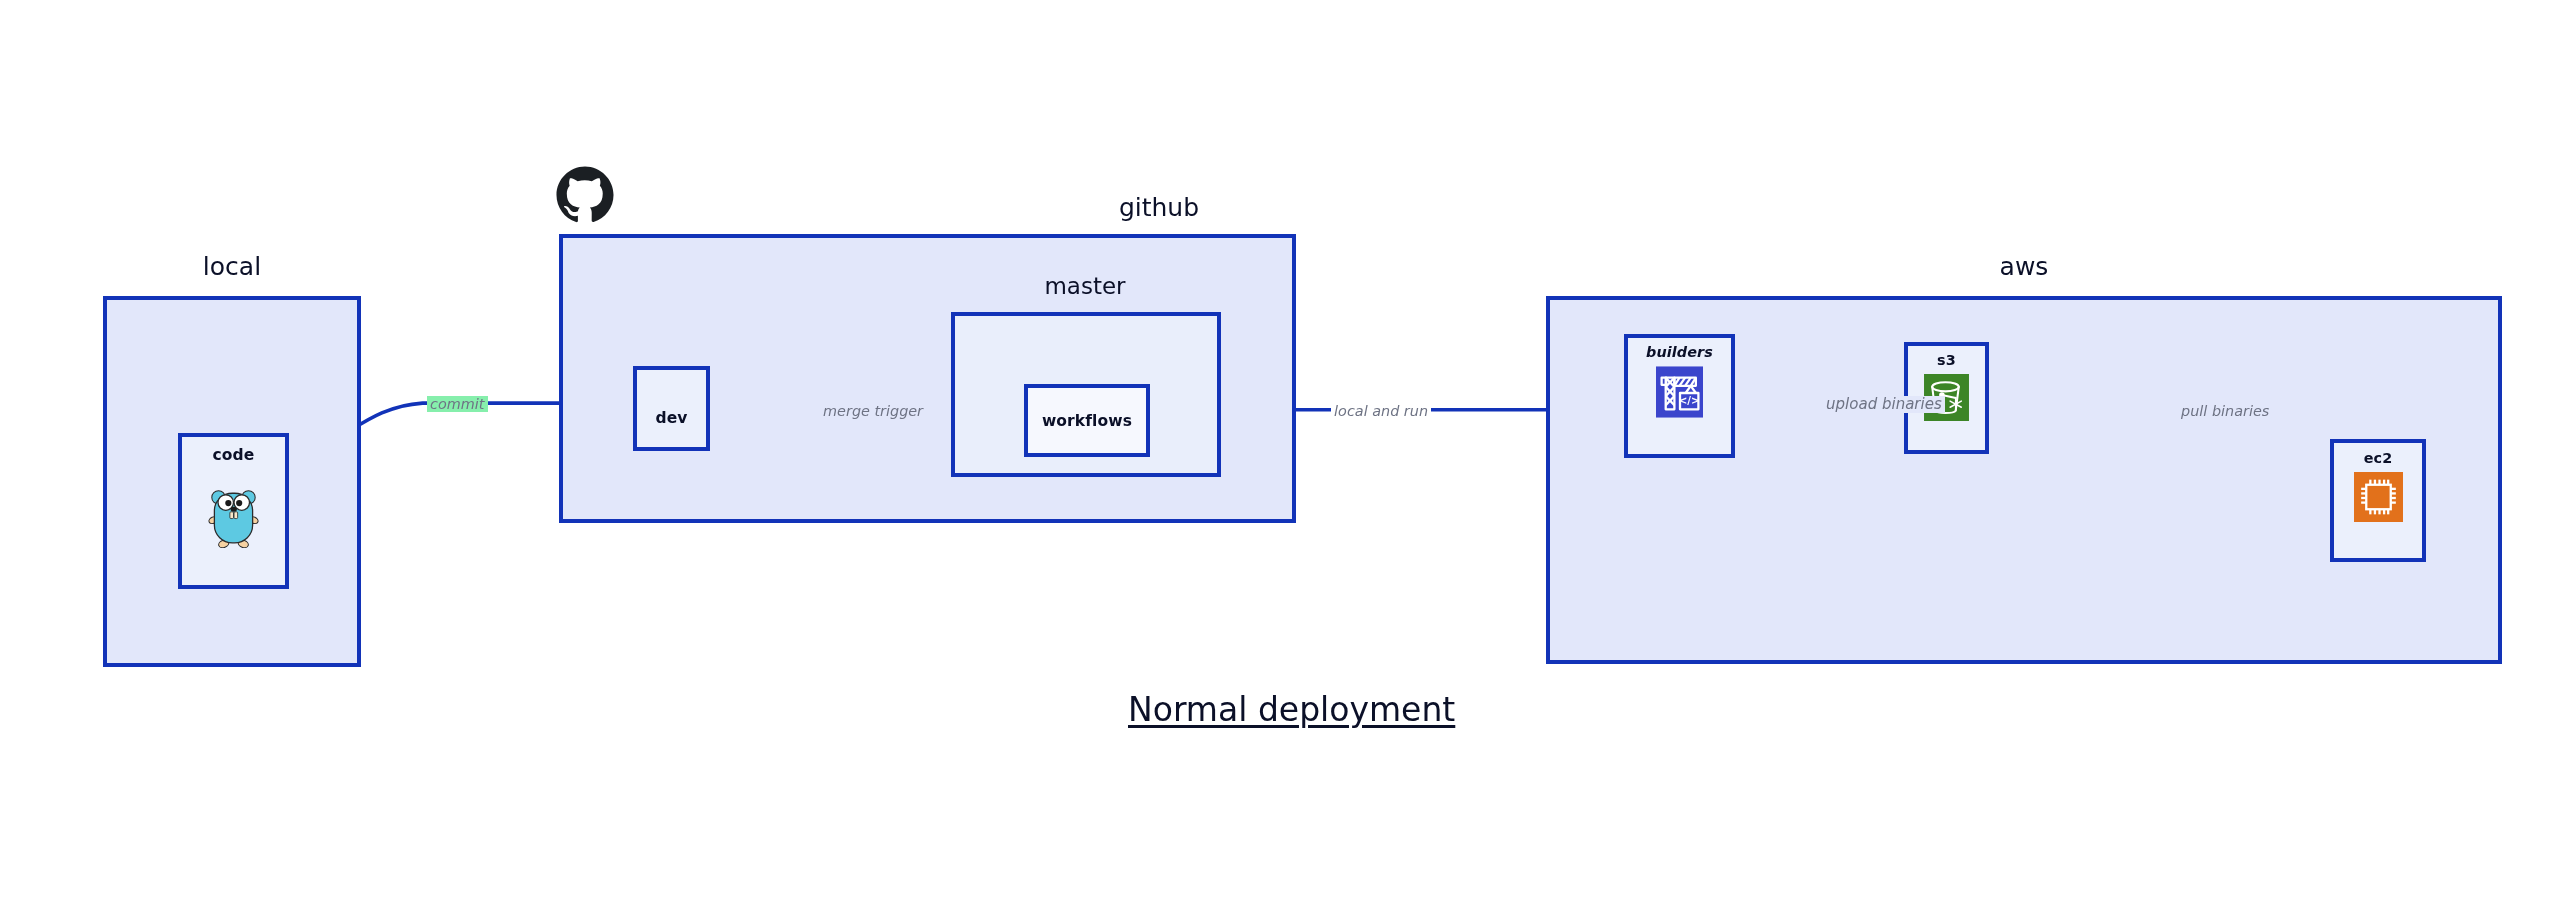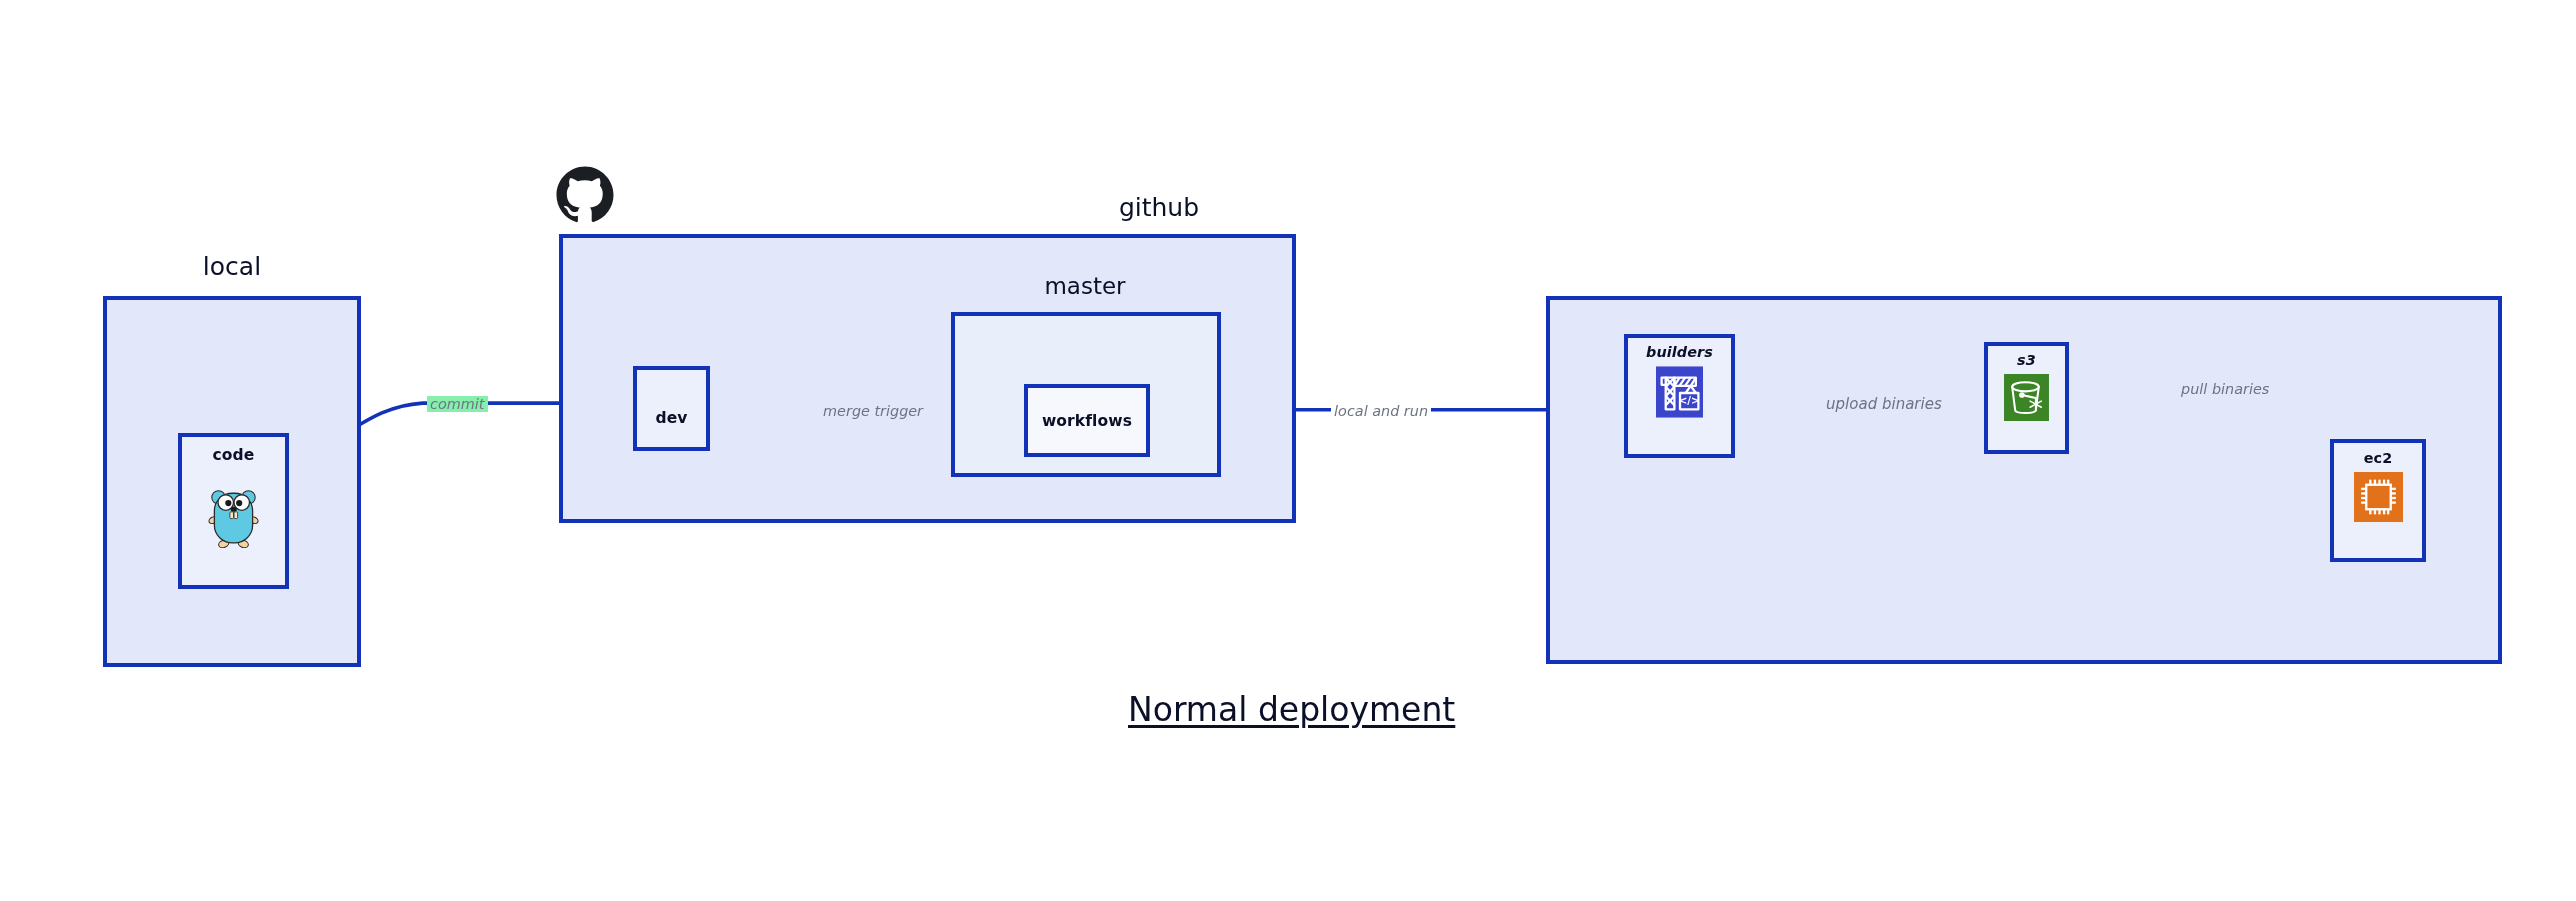--- a/index.html
+++ b/index.html
@@ -166,20 +166,21 @@
   <div class="abs cluster sub" style="left:951px; top:312px; width:270px; height:165px;"></div>
 
   <div class="abs node" style="left:633px; top:366px; width:77px; height:85px; justify-content:center;">
     <div class="node-label" style="font-size:15.5px;margin-top:18px;">dev</div>
   </div>
 
   <div class="abs node white" style="left:1024px; top:384px; width:126px; height:73px; justify-content:center;">
     <div class="node-label" style="font-size:15.5px;">workflows</div>
   </div>
 
+  <div class="cluster-title" style="left:1546px; top:252px; width:956px; font-size:25px;">aws</div>
 
   <div class="abs cluster" style="left:1546px; top:296px; width:956px; height:368px;"></div>
 
   <div class="abs node" style="left:1624px; top:334px; width:111px; height:124px; padding-top:6.2px;">
     <div class="node-label" style="font-size:14.4px;font-style:italic;">builders</div>
     <div style="margin-top:6.2px;">
       <svg width="47" height="52" viewBox="0 0 92 100" class="icon-sq">
         <rect x="0" y="0" width="92" height="100" fill="#3B45CC"></rect>
         <g fill="none" stroke="#FFFFFF" stroke-width="4.5" stroke-linejoin="round">
 
@@ -202,21 +203,21 @@
           <line x1="68" y1="38" x2="58" y2="52"></line>
           <line x1="68" y1="38" x2="78" y2="52"></line>
 
           <rect x="47" y="52" width="36" height="32"></rect>
         </g>
         <text x="65" y="74" fill="#FFFFFF" font-size="20" font-weight="bold" text-anchor="middle" font-family="'DejaVu Sans',sans-serif">&lt;/&gt;</text>
       </svg>
     </div>
   </div>
 
-  <div class="abs node" style="left:1984px; top:342px; width:85px; height:112px; padding-top:6.2px;font-style:italic;">
+  <div class="abs node" style="left:1904px; top:342px; width:85px; height:112px; padding-top:6.2px;">
     <div class="node-label" style="font-size:14.4px;">s3</div>
     <div style="margin-top:6.2px;">
       <svg width="45" height="47" viewBox="0 0 88 92" class="icon-sq">
         <rect x="0" y="0" width="88" height="92" fill="#3C8527"></rect>
         <g fill="none" stroke="#FFFFFF" stroke-width="4" stroke-linecap="round">
           <ellipse cx="42" cy="25" rx="26" ry="9"></ellipse>
           <path d="M16 25 L22 72 C26 78 58 78 62 72 L68 25"></path>
           <path d="M35 41 L62 47"></path>
           <circle cx="35" cy="41" r="3.5" fill="#FFFFFF"></circle>
 
@@ -265,18 +266,18 @@
   </div>
 
   <div class="edge-label" style="left:427px; top:396px; font-size:14.4px; background:#86efac; padding:1px 3.1px;">commit</div>
 
   <div class="edge-label" style="left:820px; top:403px; font-size:14.4px; background:#E2E7FA; padding:1px 3.1px;">merge trigger</div>
 
   <div class="edge-label" style="left:1331px; top:403px; font-size:14.4px; background:#ffffff; padding:1px 3.1px;">local and run</div>
 
   <div class="edge-label" style="left:1823px; top:396px; font-size:15px; background:#E2E7FA; padding:1px 3.1px;">upload binaries</div>
 
-  <div class="edge-label" style="left:2178px; top:381px; font-size:14.4px; background:#E2E7FA; padding:1px 3.1px;">pull binaries</div>
+  <div class="edge-label" style="left:2178px; top:403px; font-size:14.4px; background:#E2E7FA; padding:1px 3.1px;">pull binaries</div>
 
   <div class="caption" style="left:1128px; top:690px; font-size:33px;">Normal deployment</div>
 
 </div>
 
 
 </body></html>

